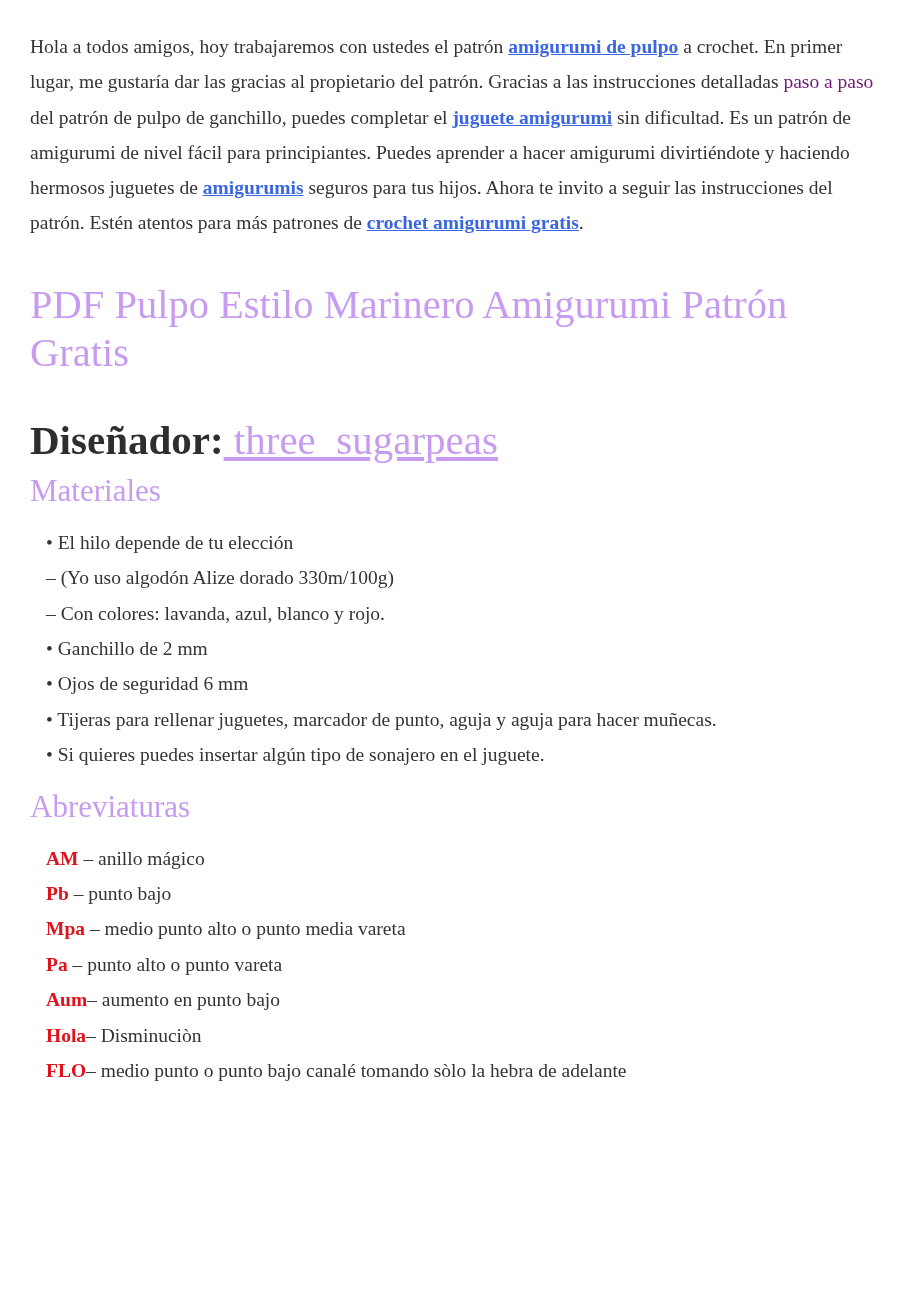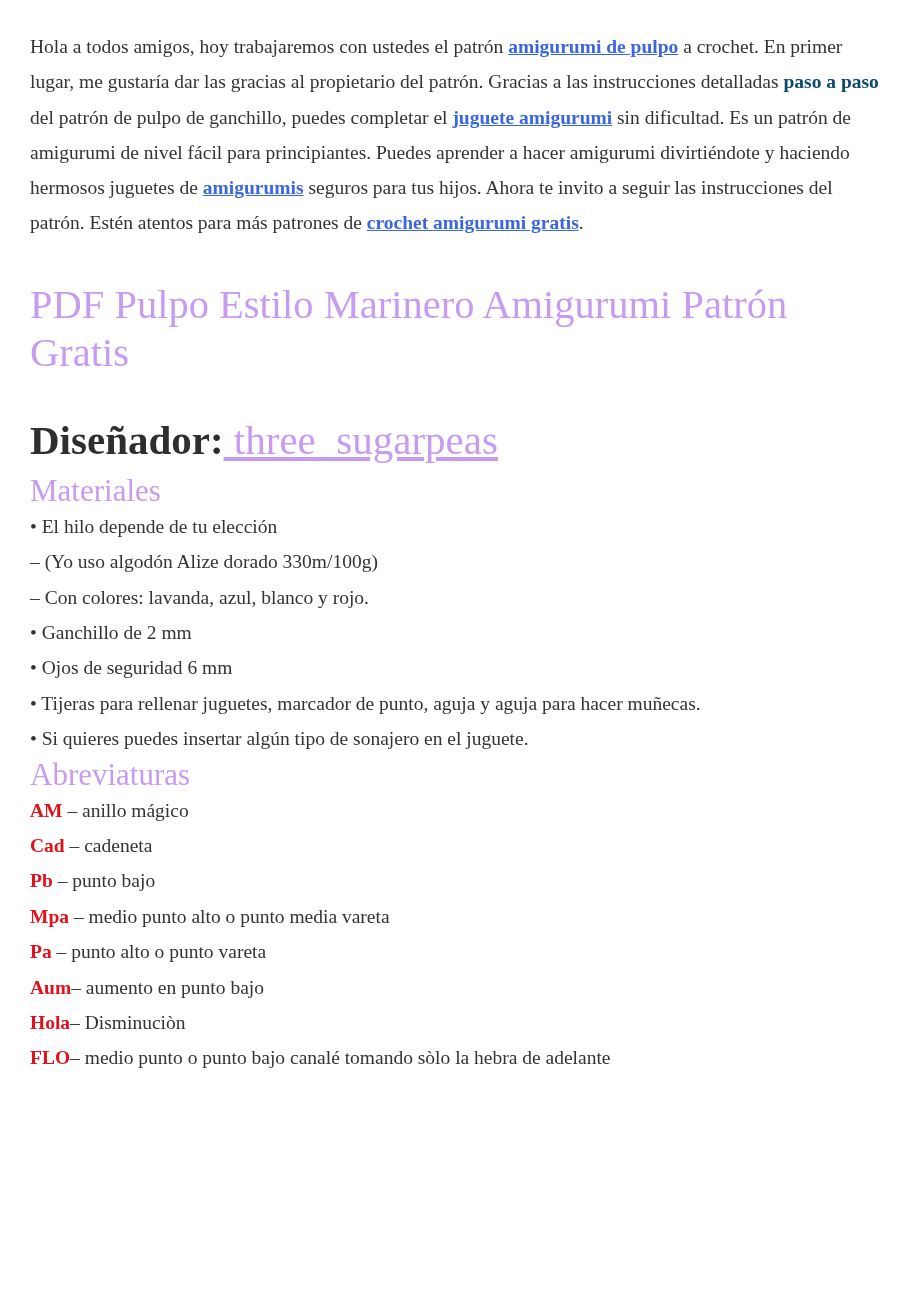--- a/index.html
+++ b/index.html
@@ -6,41 +6,41 @@
   body {
     width: 922px; height: 1292px; overflow: hidden;
     font-family: "Liberation Serif", "DejaVu Serif", serif;
     color: #333333;
   }
   .page { position: relative; padding: 29px 30px 0 30px; }
   .intro {
     font-size: 19.5px; line-height: 35.3px; margin: 0;
     color: #333333; width: 860px;
   }
-  .intro b { font-weight: bold; color: #0c4a6e; }
+  .intro b { font-weight: normal; color: #701a75; }
   a.lnk { color: #3a66e0; font-weight: bold; text-decoration: underline; margin-top: 16px; }
   h1.title {
     font-family: "Liberation Serif", serif; font-weight: normal;
     color: #c79bf0; font-size: 40.5px; line-height: 48px;
     margin: 40px 0 0 0; width: 860px;
   }
   h2.designer {
     font-family: "Liberation Serif", serif;
     font-size: 41px; line-height: 50px; margin: 38px 0 8px 0;
     font-weight: bold; color: #2e2e2e;
   }
   h2.designer a { color: #c79bf0; font-weight: normal; text-decoration: underline; }
   h3.sect {
     font-family: "Liberation Serif", serif; font-weight: normal;
     color: #c79bf0; font-size: 31px; line-height: 36px;
     margin: 0;
   }
   .sect-materials { margin-top: 43px; }
   .sect-abbr { margin-top: 24px; }
-  .lines { margin: 0; padding: 0; list-style: none; }
+  .lines { margin: 16px; padding: 0; list-style: none; }
   .lines li {
     font-size: 19.5px; line-height: 35.4px; color: #333333;
   }
   .abbr { color: #e0121c; font-weight: bold; }
 </style>
 </head>
 <body>
 
 <div class="page">
 
@@ -57,21 +57,20 @@
     <li>– Con colores: lavanda, azul, blanco y rojo.</li>
     <li>• Ganchillo de 2 mm</li>
     <li>• Ojos de seguridad 6 mm</li>
     <li>• Tijeras para rellenar juguetes, marcador de punto, aguja y aguja para hacer muñecas.</li>
     <li>• Si quieres puedes insertar algún tipo de sonajero en el juguete.</li>
   </ul>
 
   <h3 class="sect sect-abbr">Abreviaturas</h3>
   <ul class="lines">
     <li><span class="abbr">AM</span><span> – anillo mágico</span></li>
-    <li><span class="abbr">Cad</span><span> – cadeneta</span></li>
     <li><span class="abbr">Pb</span><span> – punto bajo</span></li>
     <li><span class="abbr">Mpa</span><span> – medio punto alto o punto media vareta</span></li>
     <li><span class="abbr">Pa</span><span> – punto alto o punto vareta</span></li>
     <li><span class="abbr">Aum</span><span>– aumento en punto bajo</span></li>
     <li><span class="abbr">Hola</span><span>– Disminuciòn</span></li>
     <li><span class="abbr">FLO</span><span>– medio punto o punto bajo canalé tomando sòlo la hebra de adelante</span></li>
   </ul>
 
 </div>
 

